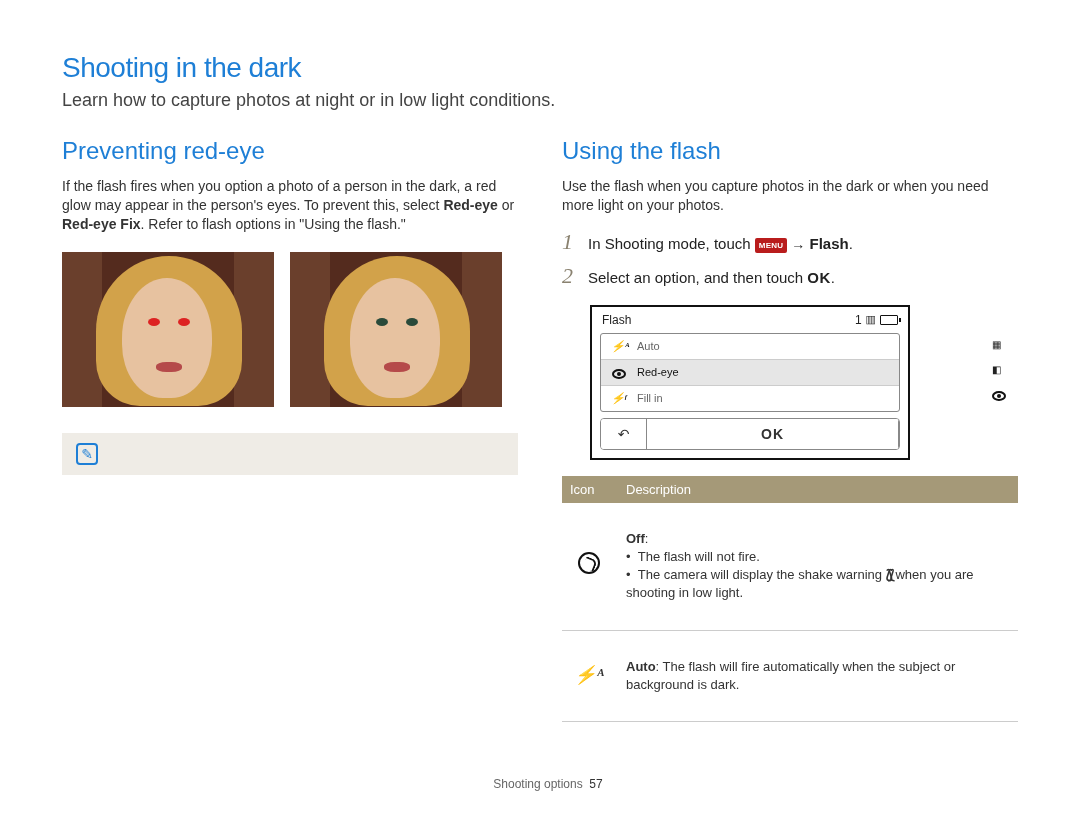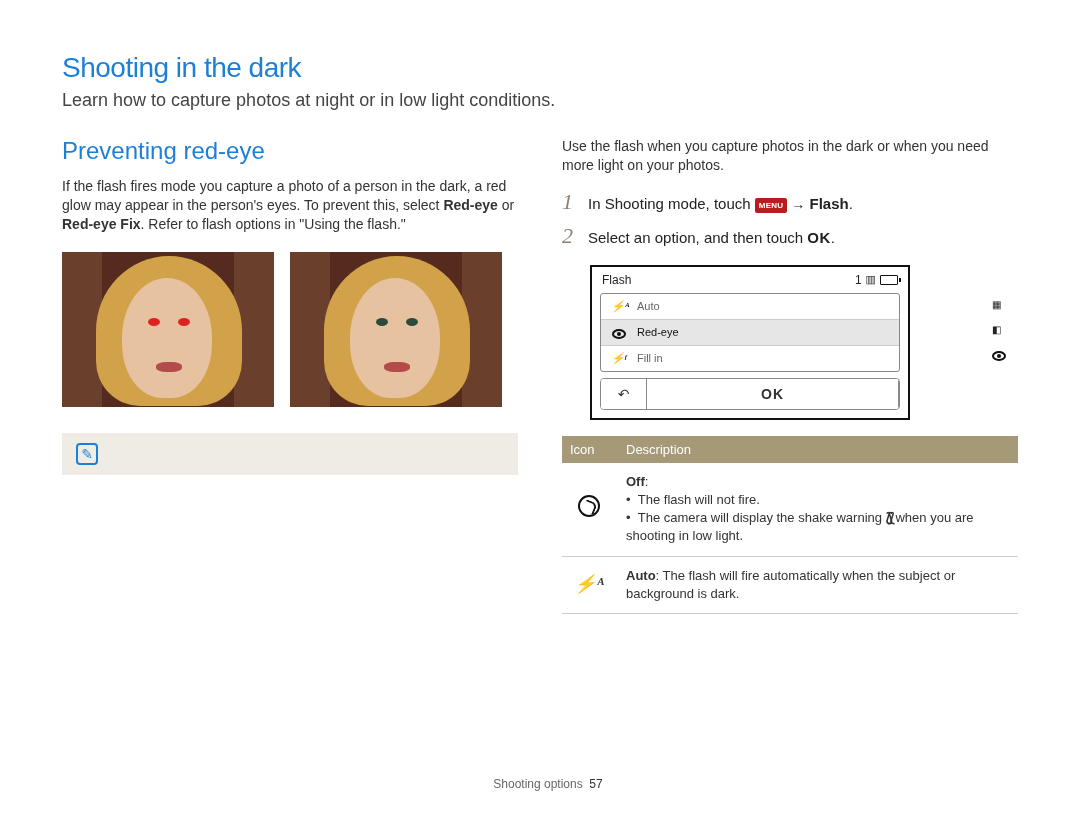--- a/index.html
+++ b/index.html
@@ -220,21 +220,21 @@
   .desc-table th {
     background: #a59978;
     color: #fff;
     font-weight:400;
     text-align:left;
     padding:6px 10px;
   }
   .desc-table th.icon-col { width:54px;padding-left:8px; }
   .desc-table td {
     border-bottom: 1px solid #ccc;
-    padding: 10px 10px;
+    padding: 27px 10px;
     vertical-align: top;
     font-weight:300;
     color:#333;
     line-height:1.4;
   }
   .desc-table td.icon-cell {
     text-align:center;
     font-size:18px;
     vertical-align: middle;
   }
@@ -278,21 +278,21 @@
 
 <div class="page">
   <h1 class="title">Shooting in the dark</h1>
   <p class="intro">Learn how to capture photos at night or in low light conditions.</p>
 
   <div class="columns">
 
     <div class="col">
       <h2 class="section">Preventing red-eye</h2>
       <p class="para">
-        <span>If the flash fires mode you capture a photo of a person in the dark, a red glow may appear in the person's eyes. To prevent this, select </span><span class="bold">Red-eye</span><span> or </span><span class="bold">Red-eye Fix</span><span>. Refer to flash options in "Using the flash."</span>
+        <span>If the flash fires when you option a photo of a person in the dark, a red glow may appear in the person's eyes. To prevent this, select </span><span class="bold">Red-eye</span><span> or </span><span class="bold">Red-eye Fix</span><span>. Refer to flash options in "Using the flash."</span>
       </p>
 
       <div class="photo-pair">
         <div class="photo">
           <div class="wood"></div>
             <div class="wood right"></div>
           <div class="hair"></div>
             <div class="face"></div>
           <div class="eye red l"></div>
             <div class="eye red r"></div>
@@ -308,20 +308,21 @@
           <div class="mouth"></div>
         </div>
       </div>
 
       <div class="note-box">
         <span class="note-icon">✎</span>
       </div>
     </div>
 
     <div class="col">
+      <h2 class="section">Using the flash</h2>
       <p class="para">Use the flash when you capture photos in the dark or when you need more light on your photos.</p>
 
       <div class="step">
         <span class="step-num">1</span>
         <span class="step-text">
           <span>In Shooting mode, touch </span>
           <span class="menu-chip">MENU</span>
           <span class="arrow">→</span>
           <span class="bold">Flash</span><span>.</span>
         </span>

